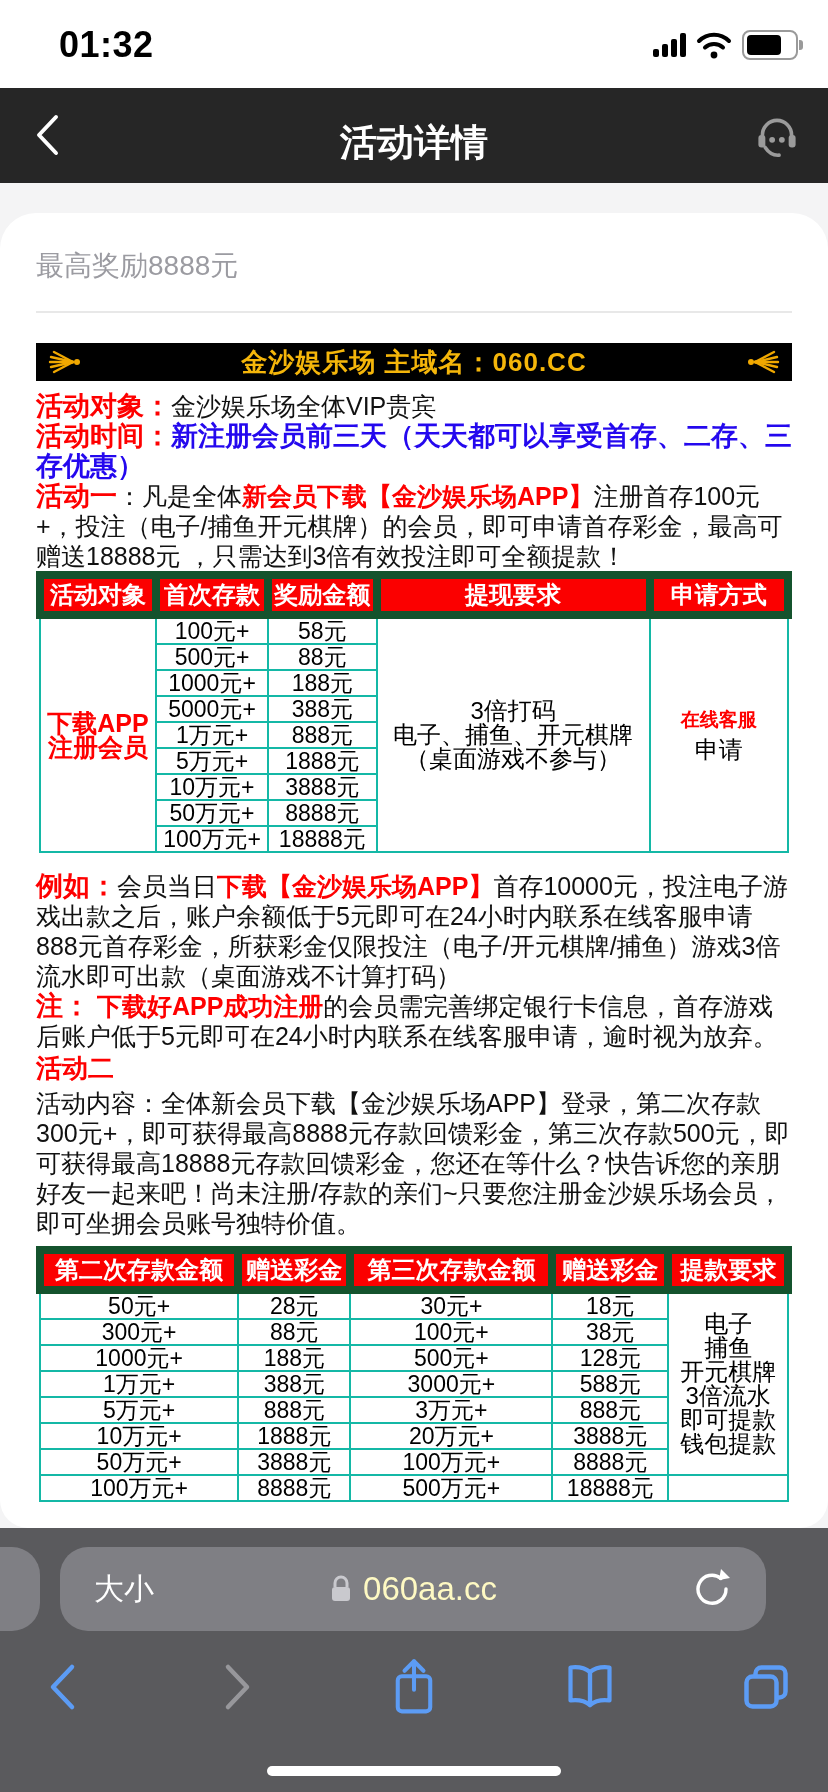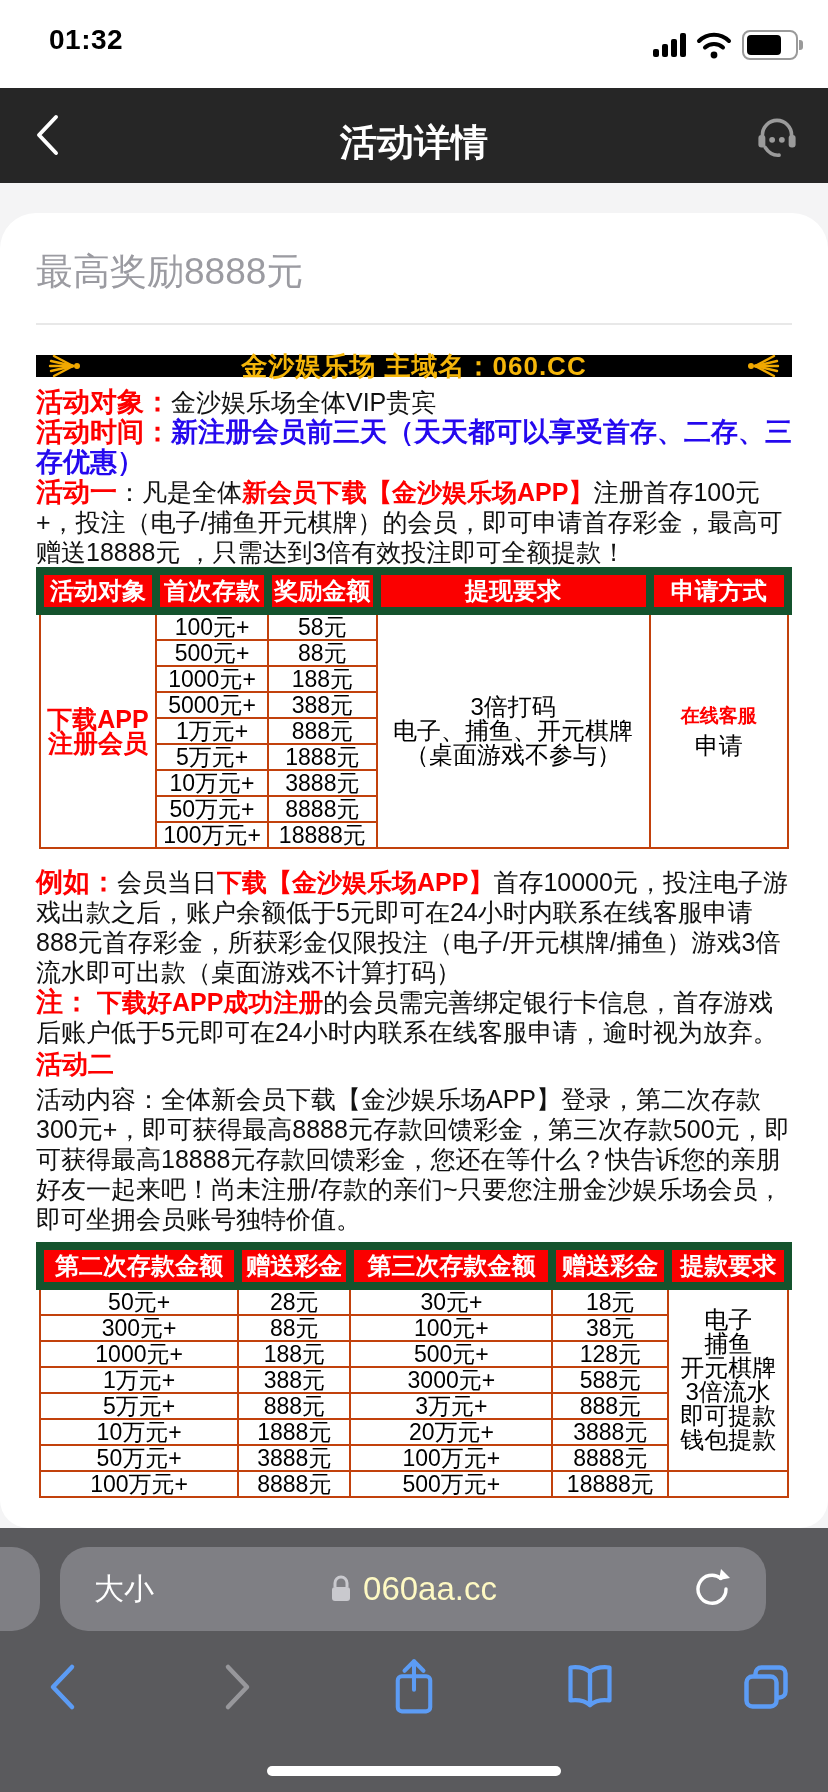--- a/index.html
+++ b/index.html
@@ -3,56 +3,56 @@
 <meta charset="utf-8">
 <style>
   html,body{margin:0;padding:0;}
   body{
     width:828px;height:1792px;overflow:hidden;position:relative;
     font-family:"Liberation Sans","DejaVu Sans",sans-serif;
     background:#f4f4f5;
   }
   
   .status-bar{height:88px;background:#ffffff;position:relative;}
-  .sb-time{position:absolute;left:49px;top:24px;font-size:28px;font-weight:700;color:#000;letter-spacing:.5px;}
+  .sb-time{position:absolute;left:59px;top:24px;font-size:36px;font-weight:700;color:#000;letter-spacing:.5px;}
   .sb-icons{position:absolute;right:30px;top:30px;display:flex;align-items:center;gap:10px;}
   .sig{display:flex;align-items:flex-end;gap:3px;height:24px;}
   .sig i{display:block;width:6px;background:#000;border-radius:2px;}
   .sig i:nth-child(1){height:8px}.sig i:nth-child(2){height:13px}
   .sig i:nth-child(3){height:18px}.sig i:nth-child(4){height:24px}
   .battery{position:relative;width:52px;height:26px;border:2px solid #9a9a9a;border-radius:8px;}
   .battery .fill{position:absolute;left:3px;top:3px;bottom:3px;width:34px;background:#000;border-radius:4px;}
   .battery .cap{position:absolute;right:-7px;top:8px;width:4px;height:10px;background:#9a9a9a;border-radius:0 3px 3px 0;}
   
   .nav-bar{height:95px;background:#262626;position:relative;}
   .nav-back{position:absolute;left:24px;top:24px;width:46px;height:46px;display:flex;align-items:center;justify-content:center;}
   .nav-title{position:absolute;left:0;right:0;top:0;height:109px;display:flex;align-items:center;justify-content:center;
     color:#fff;font-size:37px;font-weight:600;}
   .nav-cs{position:absolute;right:26px;top:22px;width:50px;height:50px;}
   
   .main{height:1345px;background:#f4f4f5;box-sizing:border-box;padding-top:30px;}
   .card{height:1315px;background:#fff;border-radius:36px 36px 28px 28px;box-sizing:border-box;
     padding:34px 36px 0;overflow:hidden;}
   .page-title{font-size:38px;font-weight:700;color:#161616;margin:0 0 12px;}
-  .page-subtitle{font-size:37px;color:#9b9ba1;margin:0 0 26px;}
+  .page-subtitle{font-size:28px;color:#9b9ba1;margin:0 0 26px;}
   .divider{border-top:2px solid #e8e8e8;margin:0 0 30px;}
-  .banner{height:22px;background:#000;display:flex;align-items:center;justify-content:space-between;
+  .banner{height:38px;background:#000;display:flex;align-items:center;justify-content:space-between;
     padding:0 12px;margin-bottom:10px;}
   .banner-text{color:#f5b60a;font-size:26px;font-weight:700;letter-spacing:1px;flex:1;text-align:center;}
   .orn{width:34px;height:26px;}
   p.body{font-size:25px;line-height:30px;color:#111;margin:0;}
   .red{color:#fe0000;font-weight:700;}
   .blue{color:#2408ee;font-weight:700;}
   .mb8{margin-bottom:8px;} .mb14{margin-bottom:14px;} .mb16{margin-bottom:16px;}
   .act2-title{font-size:26px;font-weight:700;color:#fe0000;margin:0 0 2px;}
   
   table.promo{width:100%;border-collapse:collapse;table-layout:fixed;font-size:23px;color:#000;}
   table.promo th{background:#fb0000;color:#fff;font-weight:700;font-size:24px;border:8px solid #14532d;
     padding:2px 0;line-height:28px;}
-  table.promo td{border:2px solid #c2410c;text-align:center;padding:0;line-height:24px;height:24px;}
+  table.promo td{border:2px solid #14b8a6;text-align:center;padding:0;line-height:24px;height:24px;}
   td.red-cell{color:#fe0000;font-weight:700;font-size:25px;line-height:30px;}
   td.mid-cell{font-size:24px;line-height:30px;}
   .t1{margin-bottom:18px;} .t2{margin-top:8px;}
   
   .chrome{height:264px;background:#5a5a5d;position:relative;overflow:hidden;}
   .pill-stub{position:absolute;left:-28px;top:19px;width:68px;height:84px;background:#7f7f84;border-radius:28px;}
   .url-pill{position:absolute;left:60px;right:62px;top:19px;height:84px;background:#7f7f84;border-radius:28px;}
   .aa-btn{position:absolute;left:34px;top:0;height:84px;display:flex;align-items:center;
     color:#fff;font-size:30px;}
   .url-center{position:absolute;left:0;right:0;top:0;height:84px;display:flex;align-items:center;justify-content:center;gap:10px;}

